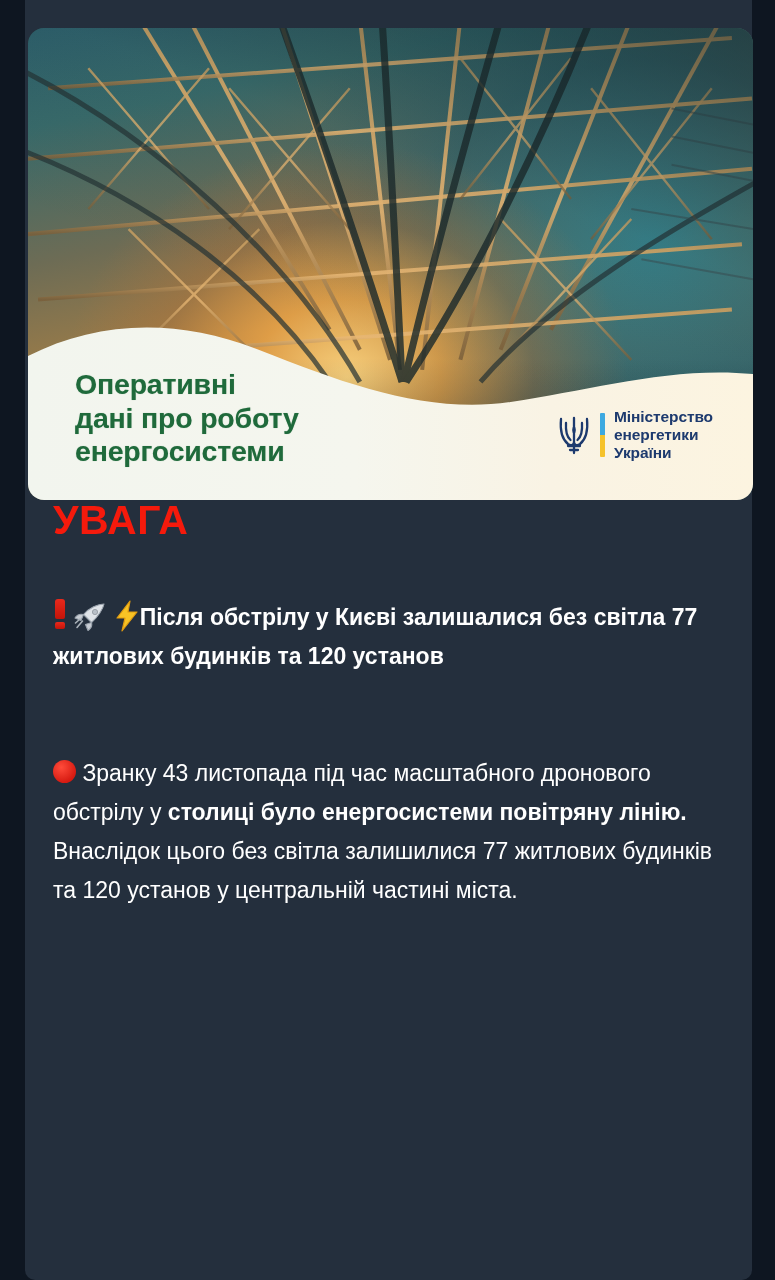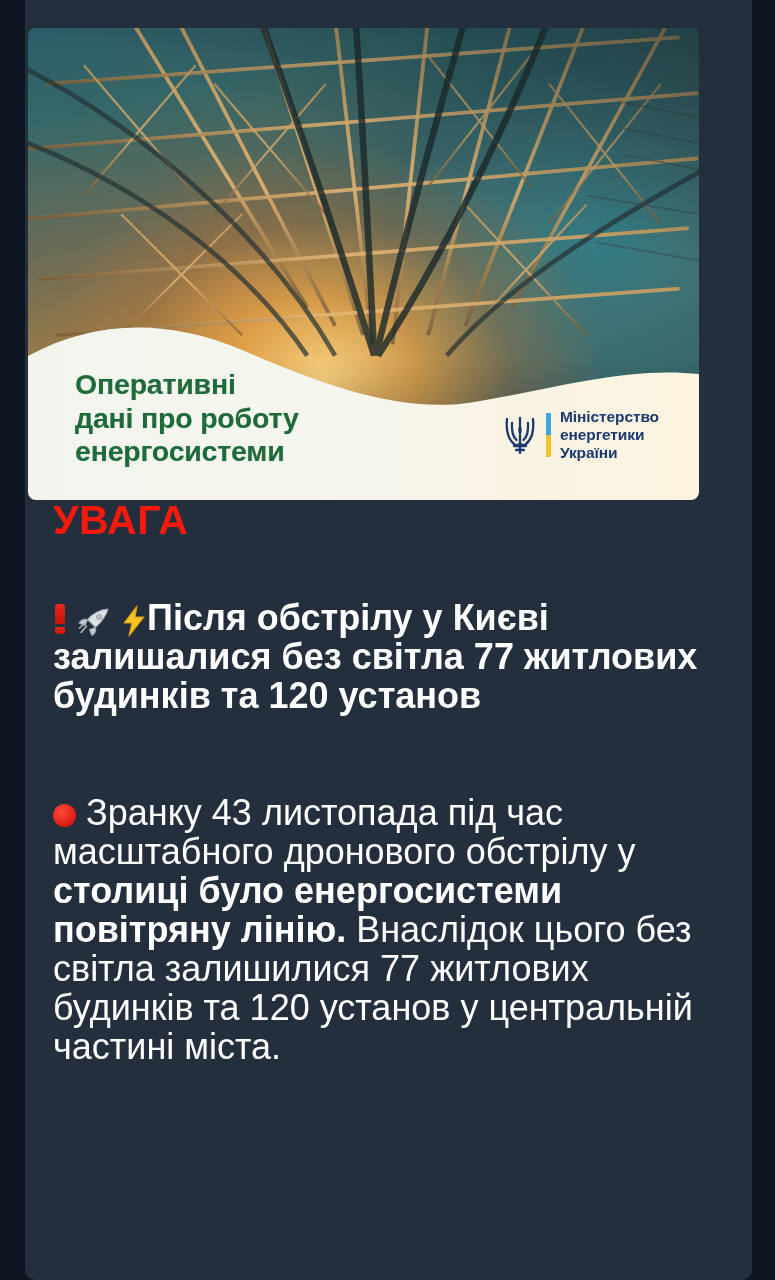--- a/index.html
+++ b/index.html
@@ -14,22 +14,22 @@
   
   .bubble{
     position:absolute;left:25px;top:0;width:727px;height:1280px;
     background:#242f3d;
     border-radius:0 0 10px 10px;
     box-sizing:border-box;
   }
 
   
   .media-card{
-    position:absolute;left:3px;top:28px;width:671px;height:472px;
-    border-radius:8px;overflow:hidden;background:#23403f;
+    position:absolute;left:3px;top:28px;width:725px;height:472px;
+    border-radius:16px;overflow:hidden;background:#23403f;
   }
   .photo{position:absolute;inset:0;overflow:hidden;}
   
   .photo .sky{
     position:absolute;inset:0;
     background:
       radial-gradient(ellipse 360px 300px at 44% 74%, rgba(255,214,128,.95) 0%, rgba(245,168,70,.75) 26%, rgba(190,116,52,.35) 52%, rgba(60,80,84,0) 78%),
       radial-gradient(ellipse 500px 420px at 86% 46%, rgba(36,128,148,.85) 0%, rgba(28,98,116,.55) 44%, rgba(26,68,78,0) 75%),
       linear-gradient(168deg,#2d5f6b 0%,#386a6a 16%,#6d6c55 38%,#9c7c48 56%,#7e6a48 72%,#3d5f62 88%,#2a4d58 100%);
   }
@@ -72,21 +72,21 @@
   .attention{
     position:absolute;left:28px;top:500px;
     color:#f51a0c;
     font-size:41px;font-weight:bold;line-height:1;
     letter-spacing:.5px;
   }
 
   .txt{
     position:absolute;left:28px;top:598px;width:678px;
     color:#ffffff;
-    font-size:36px;line-height:39px;
+    font-size:23px;line-height:39px;
     word-wrap:break-word;
   }
   .txt p{margin:0;}
   .txt .spacer{height:39px;}
   .bold{font-weight:bold;}
 
   .e-excl{display:inline-block;width:14px;height:30px;vertical-align:-4px;position:relative;}
   .e-excl:before{content:"";position:absolute;left:2px;top:0;width:10px;height:20px;
     background:linear-gradient(180deg,#e8291c,#c41409);border-radius:3px 3px 2px 2px;}
   .e-excl:after{content:"";position:absolute;left:2px;top:23px;width:10px;height:7px;

